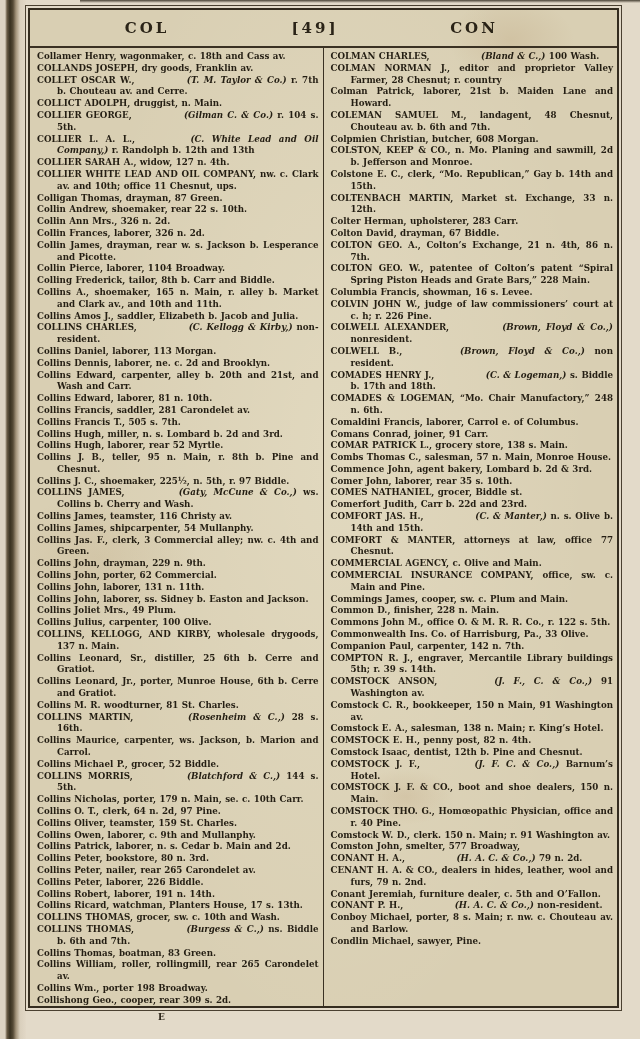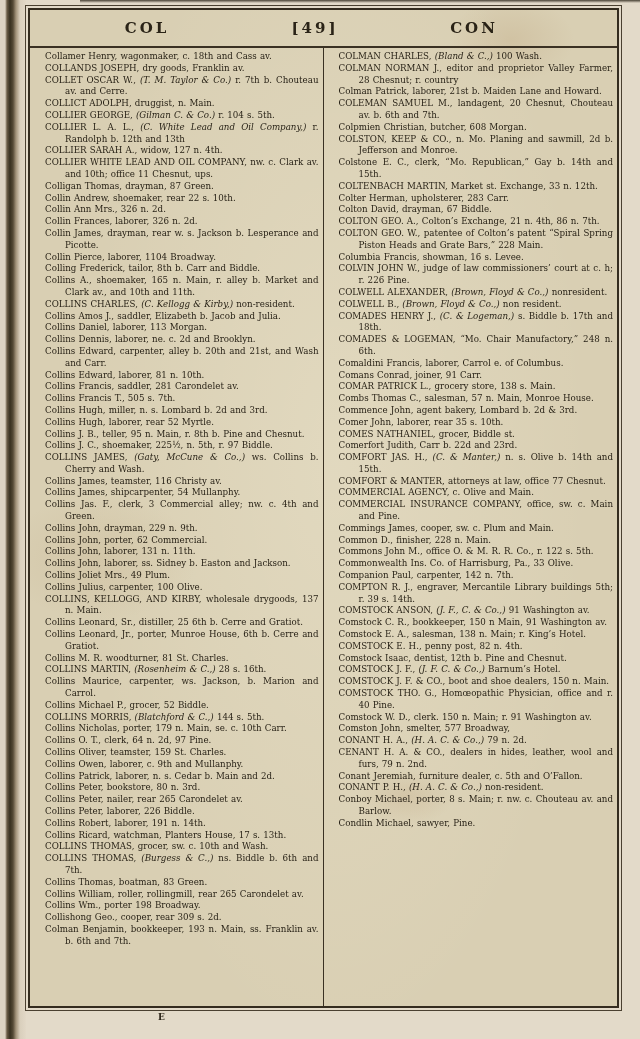--- a/index.html
+++ b/index.html
@@ -49,35 +49,36 @@
   }
   .hl-left  { left: 117px; }
   .hl-mid   { left: 285px; letter-spacing: 1px; }
   .hl-right { left: 444px; }
   .cols {
     position: absolute; top: 38px; left: 0; right: 0; bottom: 0;
     display: flex; overflow: hidden;
   }
   .col {
     width: 50%; box-sizing: border-box;
-    padding: 3px 4px 0 15px;
+    padding: 3px 4px 0 7px;
     overflow: hidden;
+    font-weight: bold;
   }
   .col-left { border-right: 1.5px solid #3a3123; }
   .entry {
     margin: 0;
     font-size: 8.7px;
     line-height: 11.8px;
     color: #241e13;
     text-align: justify;
     padding-left: 20px;
     text-indent: -20px;
     word-spacing: 0.4px;
   }
-  .firm { font-style: italic; }
+  .firm { font-style: italic; margin-left: 48px; }
   .sig-mark {
     position: absolute; left: 158px; top: 1012px;
     font-size: 9px; font-weight: bold; color: #2a2317;
   }
 </style>
 </head>
 <body>
 
 <div class="viewport">
   <div class="gutter"></div>
@@ -103,22 +104,22 @@
             <p class="entry">COLLIER SARAH A., widow, 127 n. 4th.</p>
             <p class="entry">COLLIER WHITE LEAD AND OIL COMPANY, nw. c. Clark av. and 10th; office 11 Chesnut, ups.</p>
             <p class="entry">Colligan Thomas, drayman, 87 Green.</p>
             <p class="entry">Collin Andrew, shoemaker, rear 22 s. 10th.</p>
             <p class="entry">Collin Ann Mrs., 326 n. 2d.</p>
             <p class="entry">Collin Frances, laborer, 326 n. 2d.</p>
             <p class="entry">Collin James, drayman, rear w. s. Jackson b. Lesperance and Picotte.</p>
             <p class="entry">Collin Pierce, laborer, 1104 Broadway.</p>
             <p class="entry">Colling Frederick, tailor, 8th b. Carr and Biddle.</p>
             <p class="entry">Collins A., shoemaker, 165 n. Main, r. alley b. Market and Clark av., and 10th and 11th.</p>
+            <p class="entry">Collins Amos J., saddler, Elizabeth b. Jacob and Julia.</p>
             <p class="entry">COLLINS CHARLES, <span class="firm">(C. Kellogg &amp; Kirby,)</span> non-resident.</p>
-            <p class="entry">Collins Amos J., saddler, Elizabeth b. Jacob and Julia.</p>
             <p class="entry">Collins Daniel, laborer, 113 Morgan.</p>
             <p class="entry">Collins Dennis, laborer, ne. c. 2d and Brooklyn.</p>
             <p class="entry">Collins Edward, carpenter, alley b. 20th and 21st, and Wash and Carr.</p>
             <p class="entry">Collins Edward, laborer, 81 n. 10th.</p>
             <p class="entry">Collins Francis, saddler, 281 Carondelet av.</p>
             <p class="entry">Collins Francis T., 505 s. 7th.</p>
             <p class="entry">Collins Hugh, miller, n. s. Lombard b. 2d and 3rd.</p>
             <p class="entry">Collins Hugh, laborer, rear 52 Myrtle.</p>
             <p class="entry">Collins J. B., teller, 95 n. Main, r. 8th b. Pine and Chesnut.</p>
             <p class="entry">Collins J. C., shoemaker, 225½, n. 5th, r. 97 Biddle.</p>
@@ -155,21 +156,21 @@
             <p class="entry">Collins Thomas, boatman, 83 Green.</p>
             <p class="entry">Collins William, roller, rollingmill, rear 265 Carondelet av.</p>
             <p class="entry">Collins Wm., porter 198 Broadway.</p>
             <p class="entry">Collishong Geo., cooper, rear 309 s. 2d.</p>
             <p class="entry">Colman Benjamin, bookkeeper, 193 n. Main, ss. Franklin av. b. 6th and 7th.</p>
           </div>
         <div class="col col-right">
             <p class="entry">COLMAN CHARLES, <span class="firm">(Bland &amp; C.,)</span> 100 Wash.</p>
             <p class="entry">COLMAN NORMAN J., editor and proprietor Valley Farmer, 28 Chesnut; r. country</p>
             <p class="entry">Colman Patrick, laborer, 21st b. Maiden Lane and Howard.</p>
-            <p class="entry">COLEMAN SAMUEL M., landagent, 20 Chesnut, Chouteau av. b. 6th and 7th.</p>
+            <p class="entry">COLEMAN SAMUEL M., landagent, 48 Chesnut, Chouteau av. b. 6th and 7th.</p>
             <p class="entry">Colpmien Christian, butcher, 608 Morgan.</p>
             <p class="entry">COLSTON, KEEP &amp; CO., n. Mo. Planing and sawmill, 2d b. Jefferson and Monroe.</p>
             <p class="entry">Colstone E. C., clerk, “Mo. Republican,” Gay b. 14th and 15th.</p>
             <p class="entry">COLTENBACH MARTIN, Market st. Exchange, 33 n. 12th.</p>
             <p class="entry">Colter Herman, upholsterer, 283 Carr.</p>
             <p class="entry">Colton David, drayman, 67 Biddle.</p>
             <p class="entry">COLTON GEO. A., Colton’s Exchange, 21 n. 4th, 86 n. 7th.</p>
             <p class="entry">COLTON GEO. W., patentee of Colton’s patent “Spiral Spring Piston Heads and Grate Bars,” 228 Main.</p>
             <p class="entry">Columbia Francis, showman, 16 s. Levee.</p>
             <p class="entry">COLVIN JOHN W., judge of law commissioners’ court at c. h; r. 226 Pine.</p>

